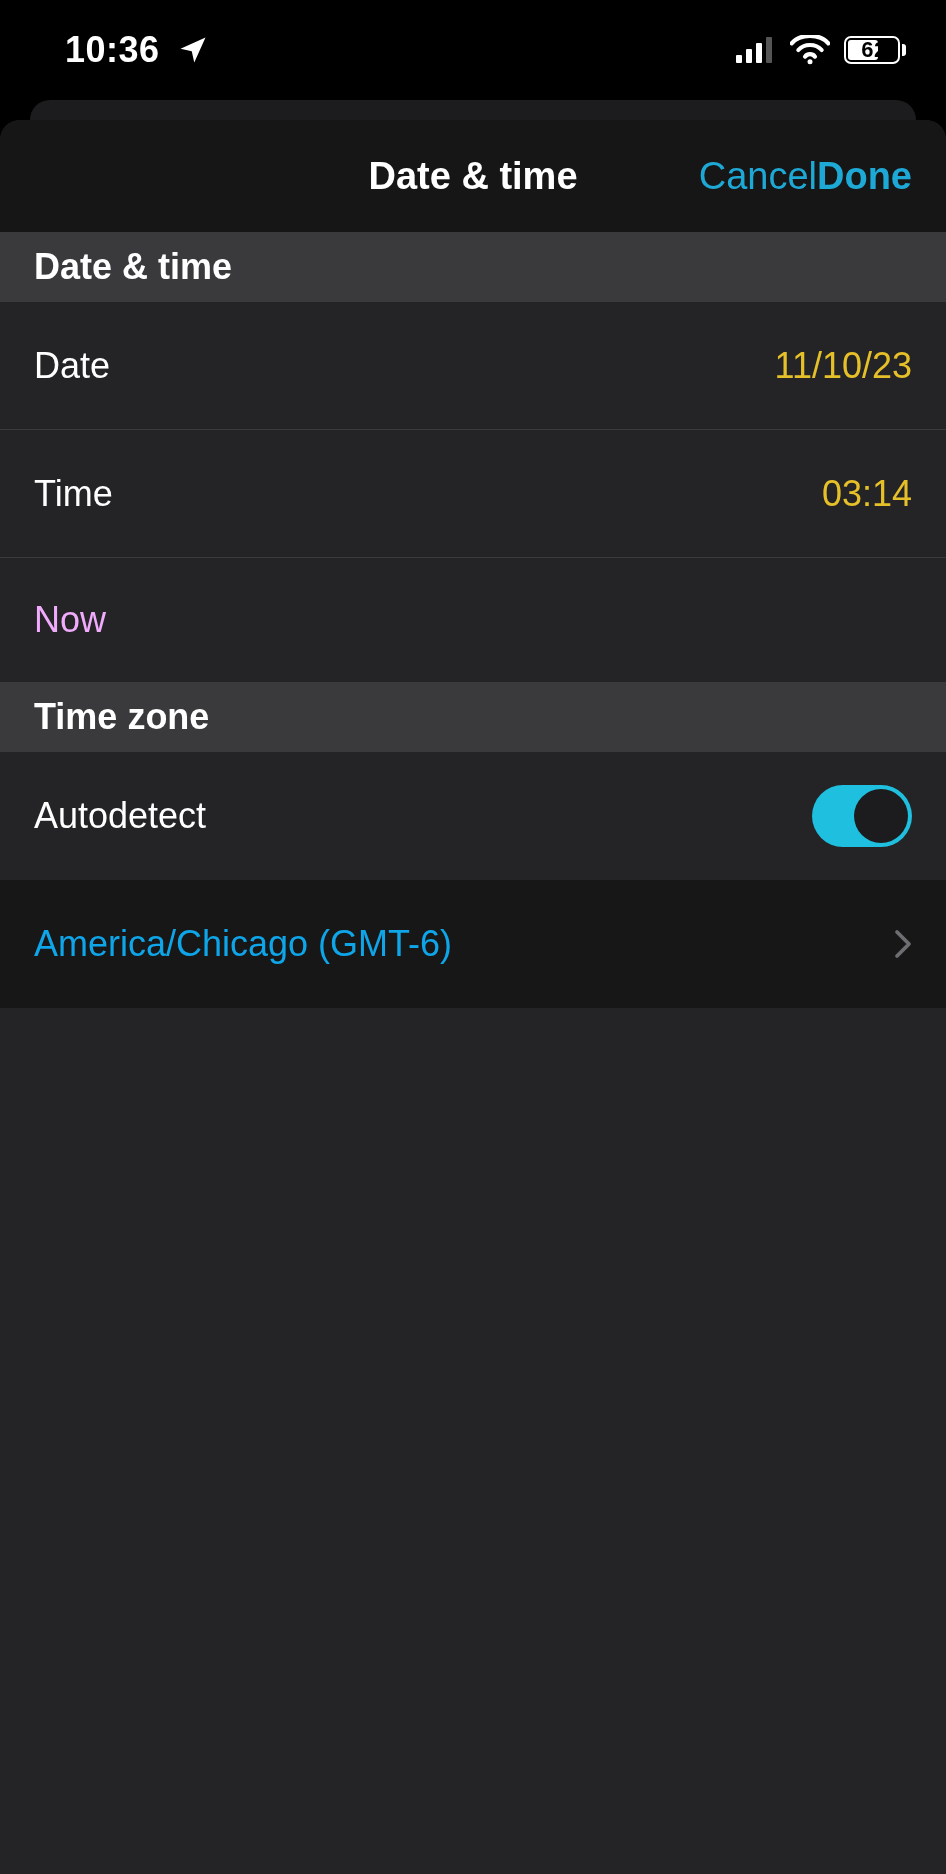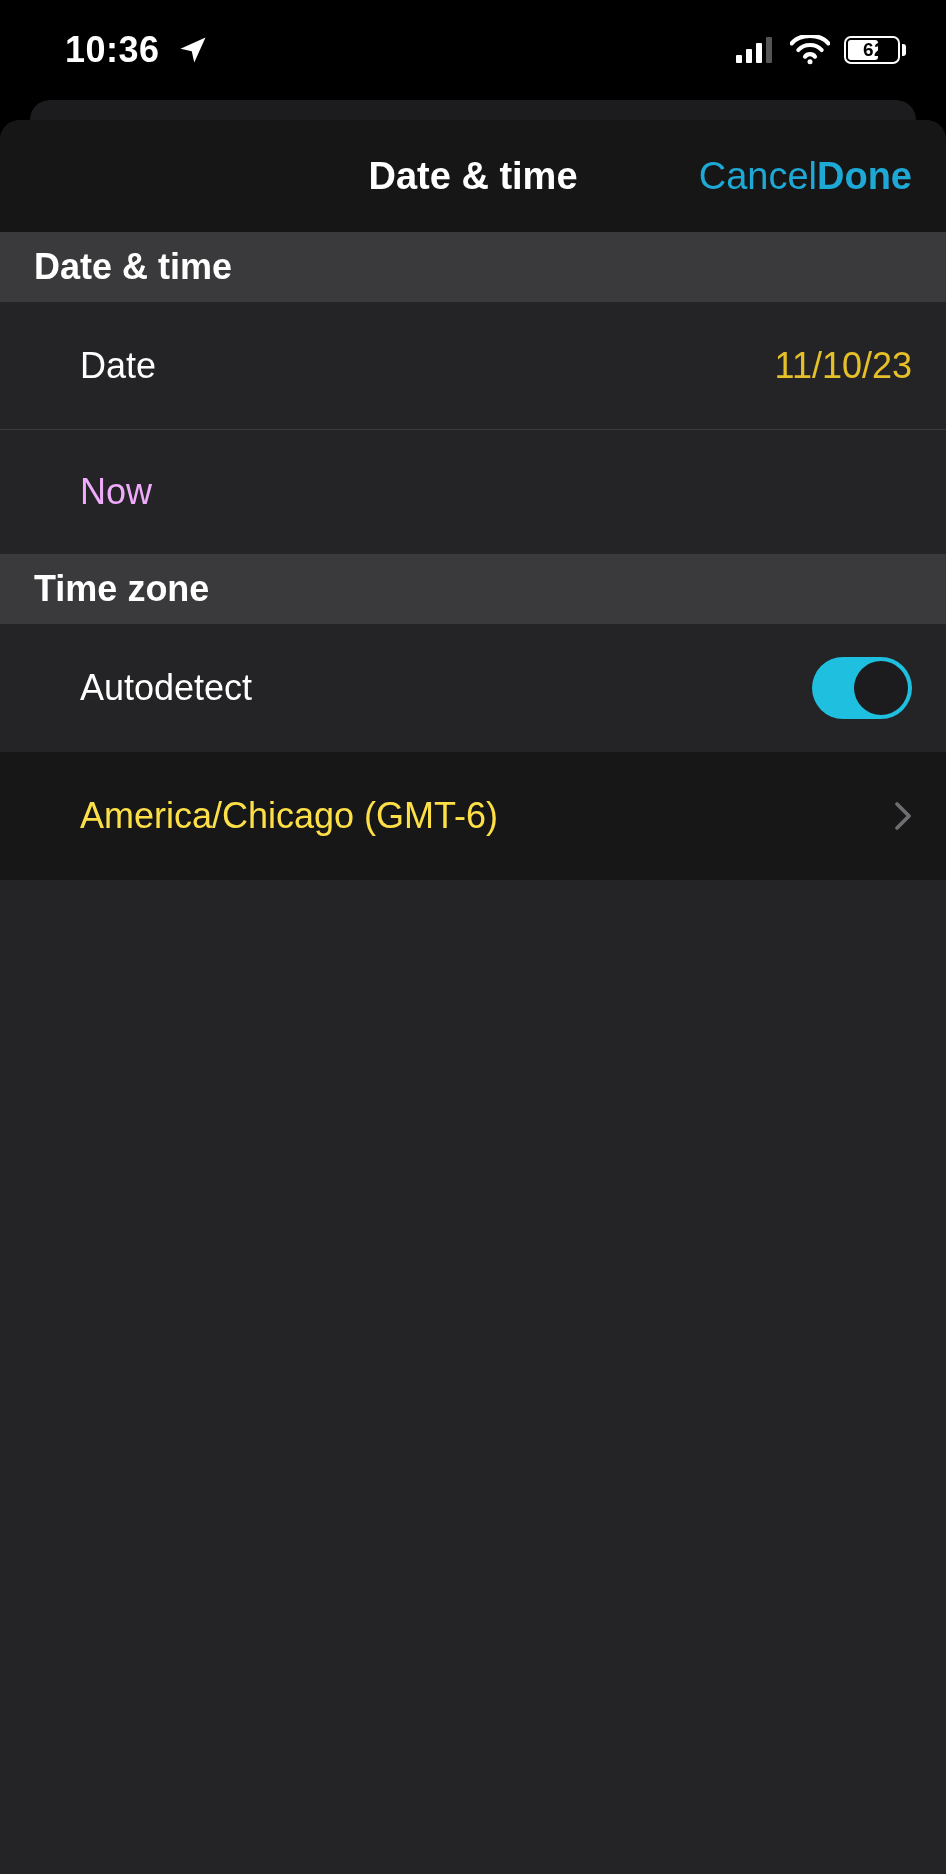--- a/index.html
+++ b/index.html
@@ -52,21 +52,21 @@
     width: 4px;
     height: 12px;
     background: #fff;
     border-radius: 0 3px 3px 0;
     margin-left: 2px;
   }
   .battery-pct {
     position: absolute;
     width: 56px;
     text-align: center;
-    font-size: 19px;
+    font-size: 22px;
     font-weight: 700;
     color: #000;
     left: 0;
     border-radius: 12px;
   }
 
   
   .sheet-peek {
     margin: 0 30px;
     height: 20px;
@@ -127,31 +127,31 @@
     display: flex;
     align-items: center;
     justify-content: space-between;
     padding: 0 34px;
     height: 128px;
     background: #242426;
     border-bottom: 1px solid #3a3a3c;
     font-size: 36px;
   }
   .row:last-of-type { border-bottom: none; }
-  .row .label { color: #fff; margin-left: 46px; }
+  .row .label { color: #fff; }
   .row .value { color: #e6c029; font-weight: 400; }
   .row.action { color: #1ea8d6; border-bottom: none; height: 124px; }
   .row.action .label { color: #f0abfc; text-align: center; }
 
   .row.disabled {
     background: #171717;
     height: 128px;
     border-bottom: none;
   }
-  .row.disabled .label { color: #fde047; }
+  .row.disabled .label { color: #0ea5e9; }
 
   .chevron { color: #6d6d72; font-size: 34px; }
 
   
   .toggle {
     width: 100px;
     height: 62px;
     background: #1fc0df;
     border-radius: 40px;
     position: relative;
@@ -223,20 +223,24 @@
     <button class="nav-btn done">Done</button>
   </div>
 
   <div class="section-header">Date &amp; time</div>
 
   <div class="row">
     <span class="label">Date</span>
     <span class="value">11/10/23</span>
   </div>
 
+  <div class="row">
+    <span class="label">Time</span>
+    <span class="value">03:14</span>
+  </div>
 
   <div class="row action">
     <span class="label">Now</span>
   </div>
 
   <div class="section-header">Time zone</div>
 
   <div class="row" style="border-bottom:none;">
     <span class="label">Autodetect</span>
     <div class="toggle">

